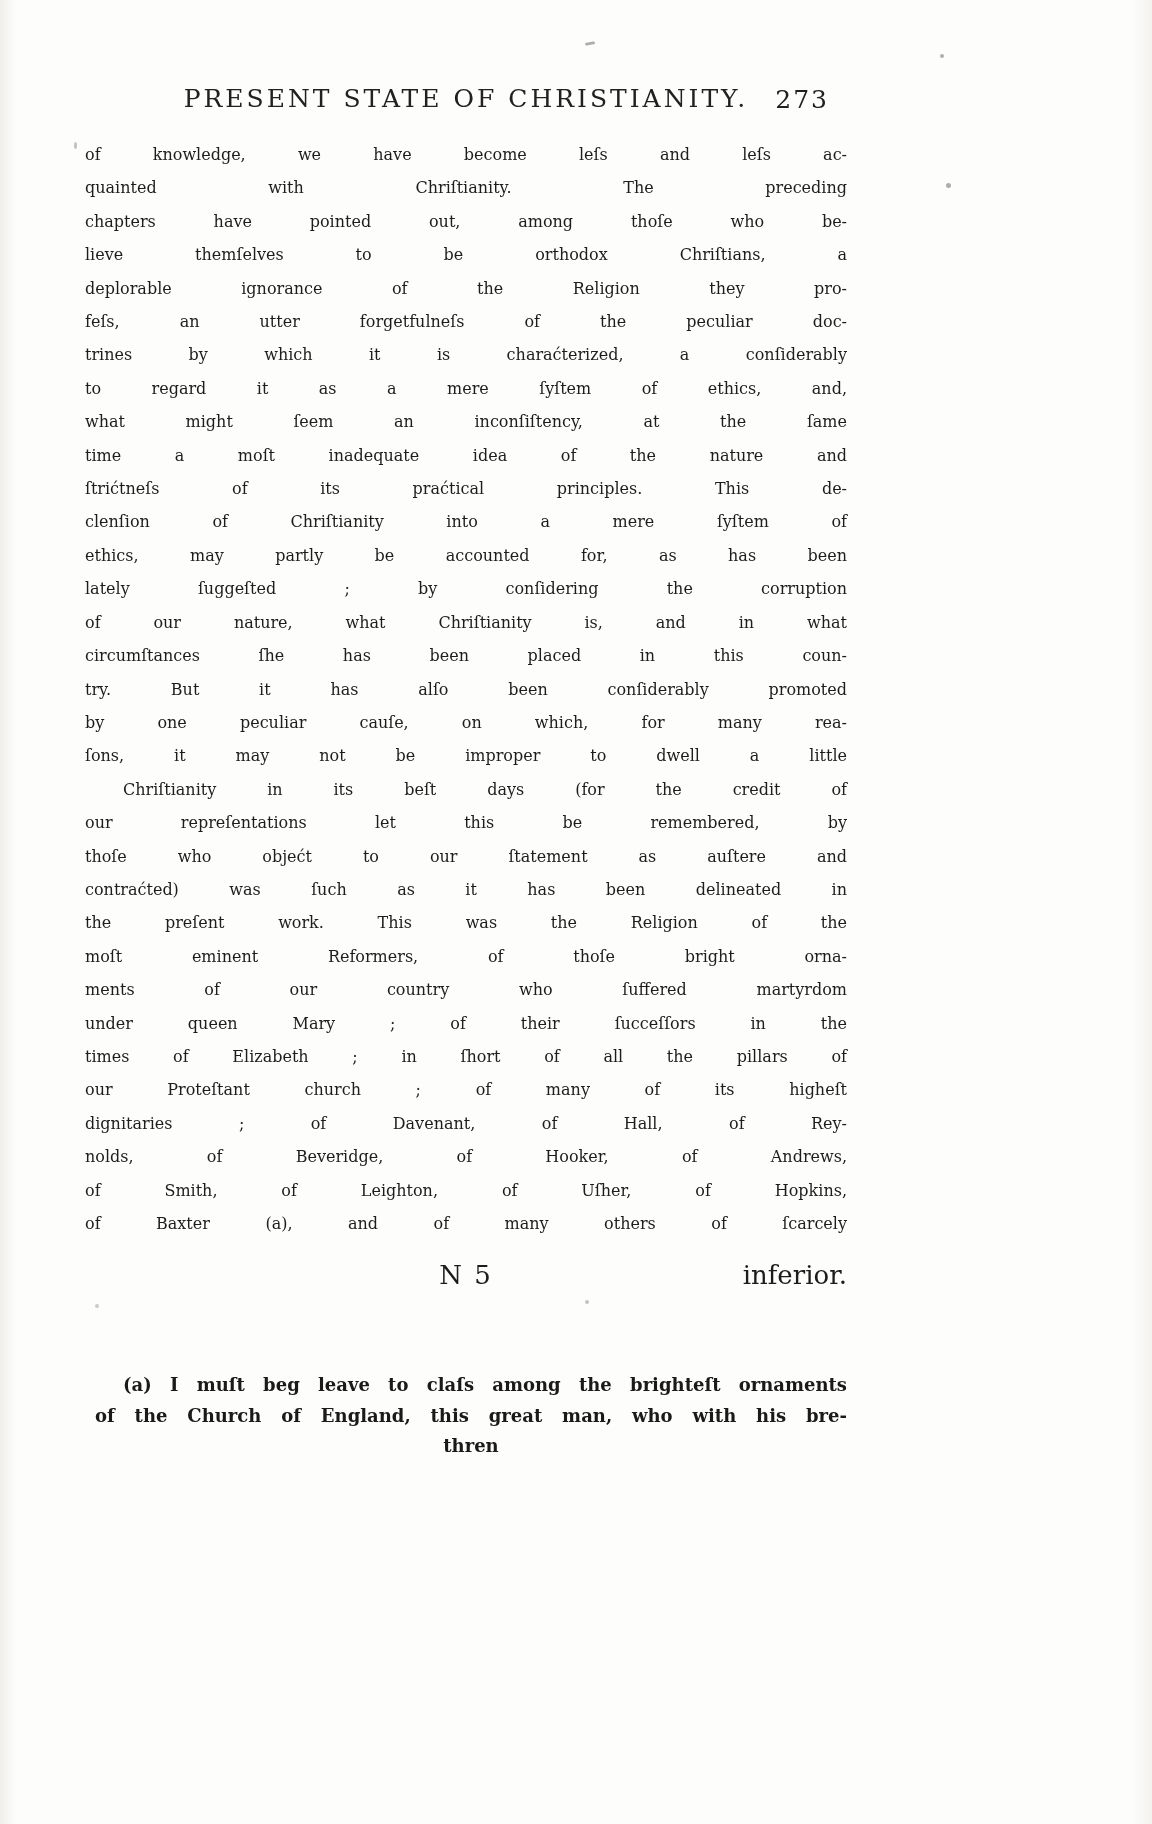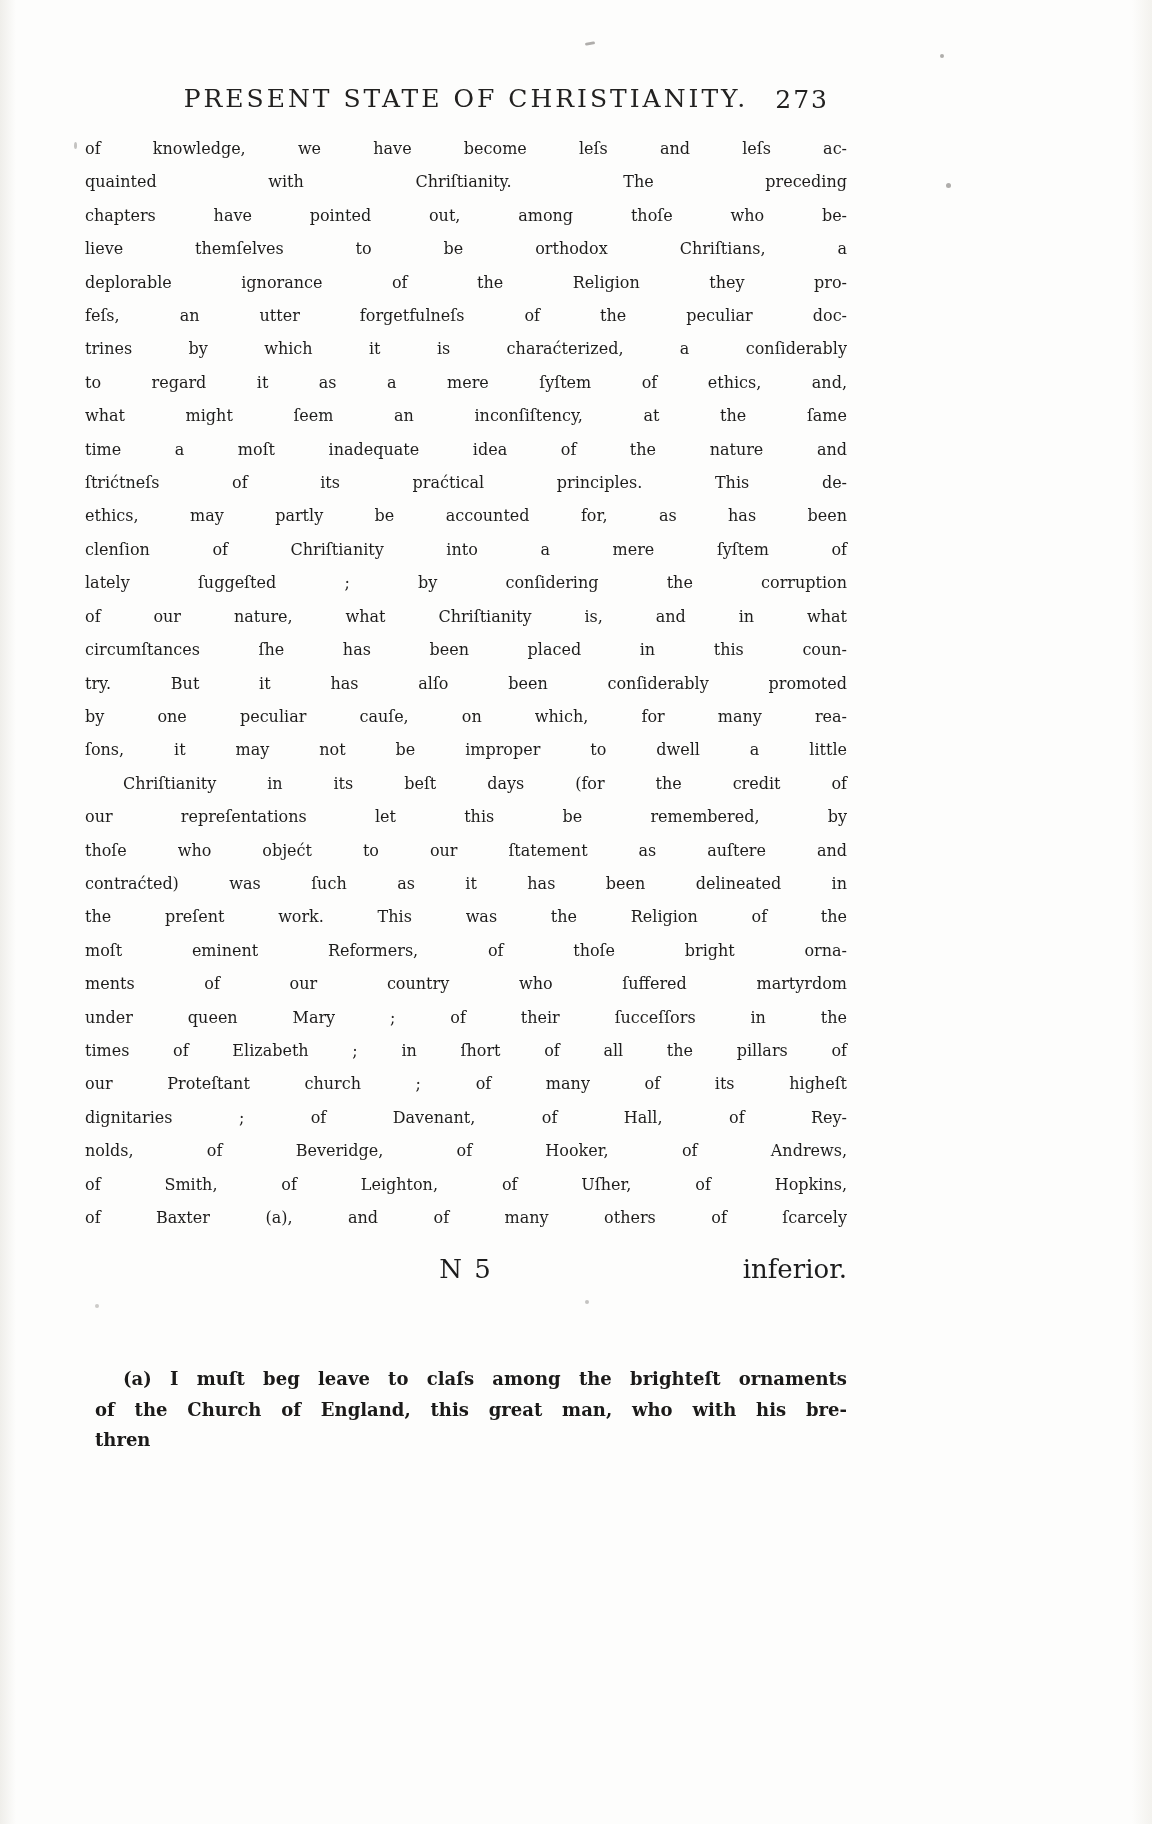--- a/index.html
+++ b/index.html
@@ -22,21 +22,21 @@
     left: 85px;
     top: 84px;
     width: 762px;
   }
   .running-header {
     position: relative;
     text-align: center;
     font-size: 25px;
     letter-spacing: 3px;
     line-height: 30px;
-    margin-bottom: 18px;
+    margin-bottom: 24px;
     color: #222120;
     white-space: nowrap;
   }
   .running-header .page-number {
     position: absolute;
     right: 18px;
     top: 1px;
     letter-spacing: 2px;
   }
   .paragraph { }
@@ -72,21 +72,21 @@
     font-size: 18px;
     line-height: 30.5px;
     font-weight: 600;
     color: #1b1a19;
   }
   .fn-line {
     text-align: justify;
     text-align-last: justify;
   }
   .fn-line.first { text-indent: 28px; }
-  .fn-catchword { text-align: left; }
+  .fn-catchword { text-align: center; }
   
   .speck {
     position: absolute;
     background: #6f6c68;
     border-radius: 50%;
     opacity: 0.55;
   }
   .speck.dash { border-radius: 2px; transform: rotate(-10deg); }
 </style>
 </head>
@@ -106,22 +106,22 @@
           <div class="text-line">quainted with Chriſtianity. The preceding</div>
           <div class="text-line">chapters have pointed out, among thoſe who be-</div>
           <div class="text-line">lieve themſelves to be orthodox Chriſtians, a</div>
           <div class="text-line">deplorable ignorance of the Religion they pro-</div>
           <div class="text-line">feſs, an utter forgetfulneſs of the peculiar doc-</div>
           <div class="text-line">trines by which it is charaćterized, a conſiderably</div>
           <div class="text-line">to regard it as a mere ſyſtem of ethics, and,</div>
           <div class="text-line">what might ſeem an inconſiſtency, at the ſame</div>
           <div class="text-line">time a moſt inadequate idea of the nature and</div>
           <div class="text-line">ſtrićtneſs of its praćtical principles. This de-</div>
+          <div class="text-line">clenſion of Chriſtianity into a mere ſyſtem of</div>
           <div class="text-line">ethics, may partly be accounted for, as has been</div>
-          <div class="text-line">clenſion of Chriſtianity into a mere ſyſtem of</div>
           <div class="text-line">lately ſuggeſted ; by conſidering the corruption</div>
           <div class="text-line">of our nature, what Chriſtianity is, and in what</div>
           <div class="text-line">circumſtances ſhe has been placed in this coun-</div>
           <div class="text-line">try. But it has alſo been conſiderably promoted</div>
           <div class="text-line">by one peculiar cauſe, on which, for many rea-</div>
           <div class="text-line">ſons, it may not be improper to dwell a little</div>
         </div>
         <div class="paragraph">
           <div class="text-line indented">Chriſtianity in its beſt days (for the credit of</div>
           <div class="text-line">our repreſentations let this be remembered, by</div>

